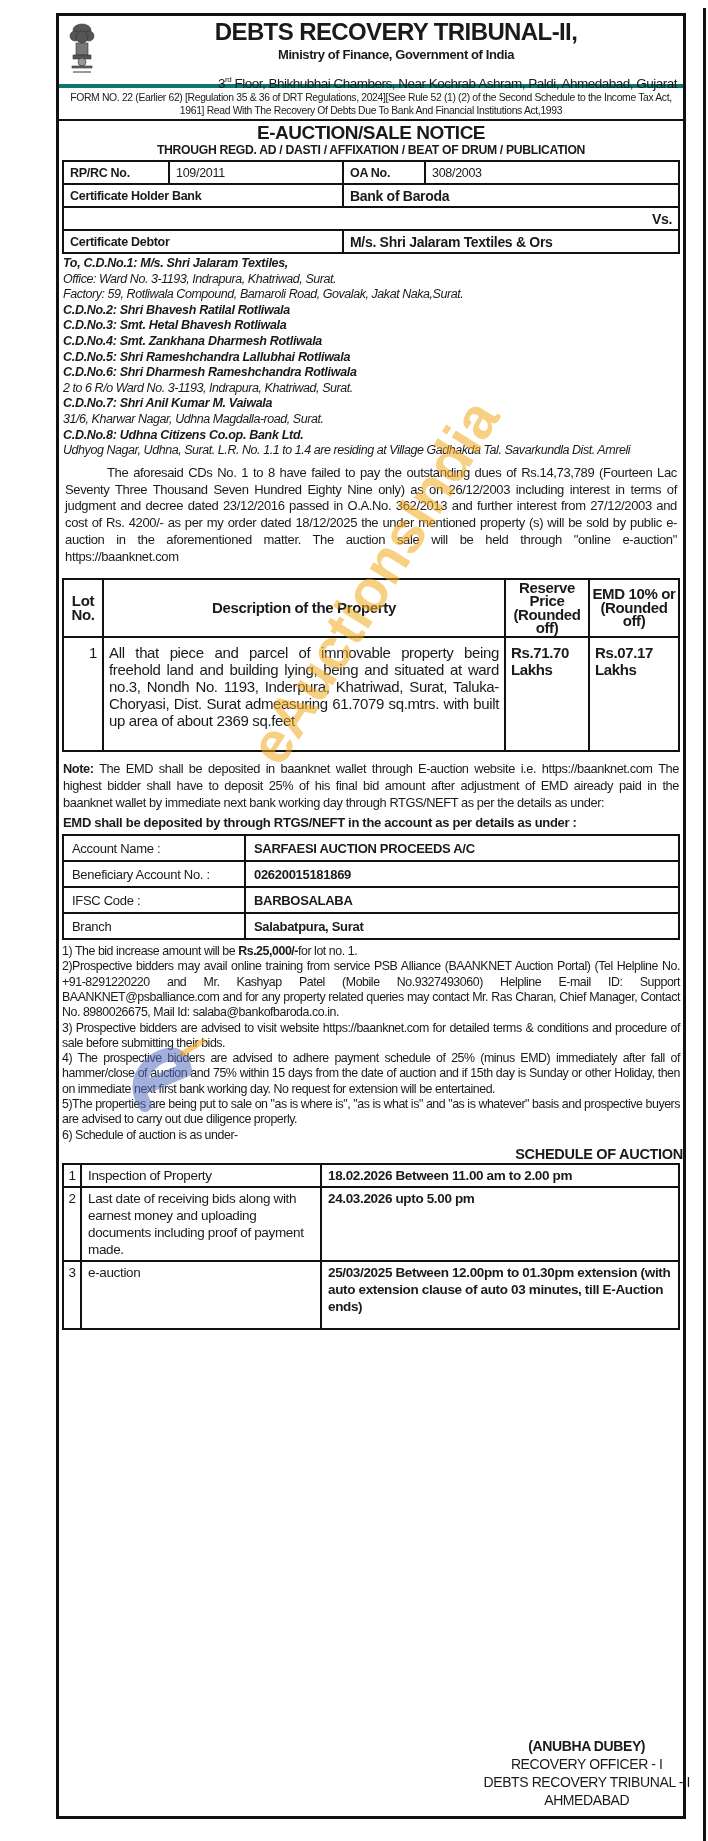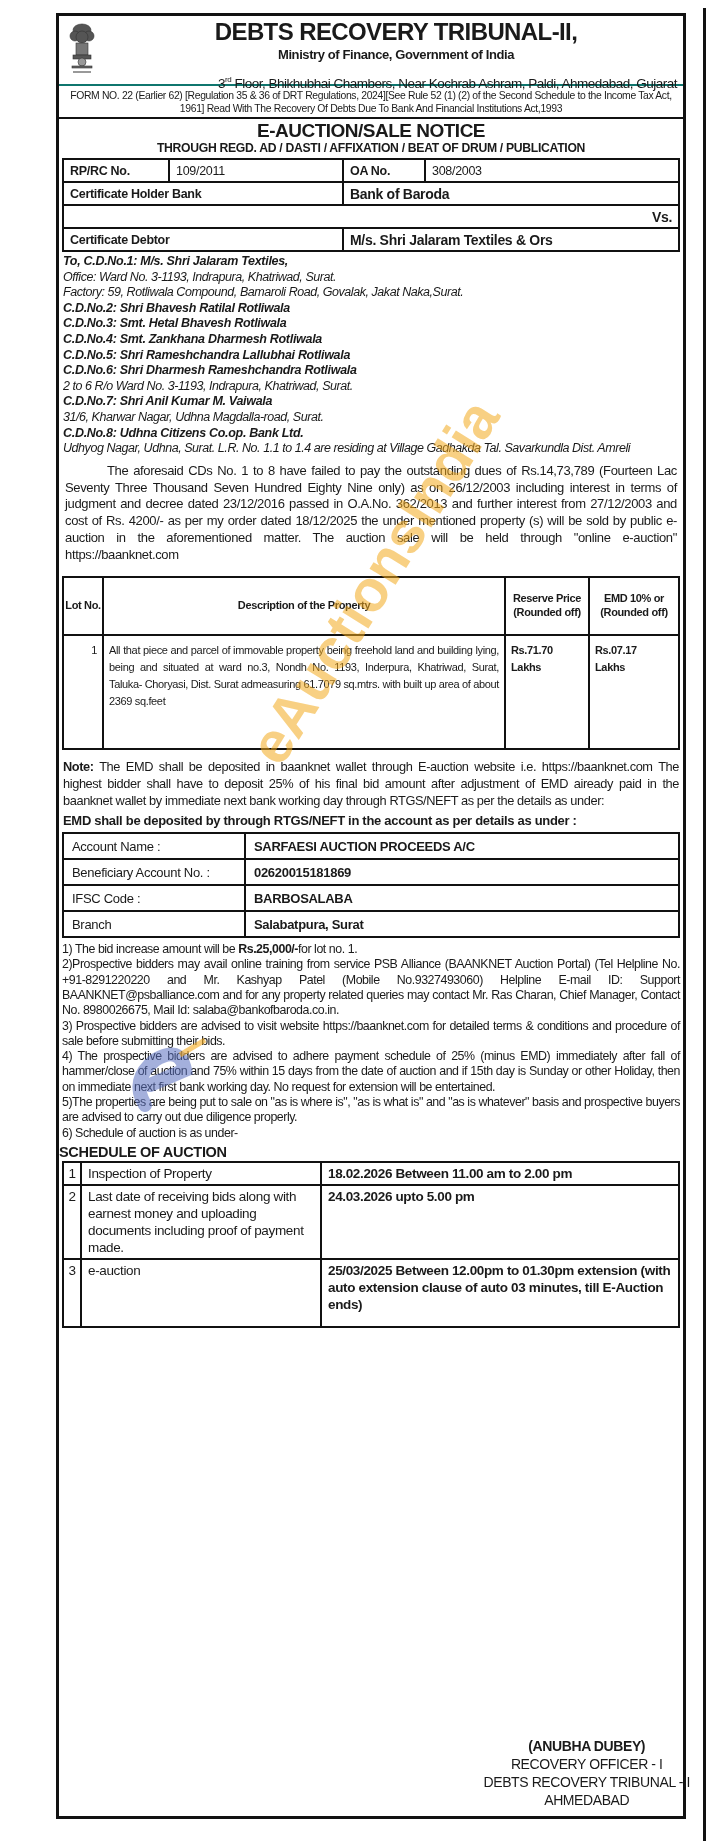--- a/index.html
+++ b/index.html
@@ -1,51 +1,51 @@
 <!DOCTYPE html>
 <html><head>
 <meta charset="utf-8">
 <style>
   html, body { margin: 0; padding: 0; background: #ffffff; }
   body { width: 708px; height: 1841px; position: relative; overflow: hidden; font-family: "Liberation Sans", sans-serif; color: #1a1a1a; }
   .edge-line { position: absolute; left: 703px; top: 8px; width: 3px; height: 1833px; background: #111; }
   .notice { position: absolute; left: 56px; top: 13px; width: 624px; height: 1800px; border: 3px solid #111; box-sizing: content-box; }
   
-  .hdr { position: relative; height: 68px; border-bottom: 2px solid #0f766e; }
+  .hdr { position: relative; height: 68px; border-bottom: 4px solid #0f766e; }
   .emblem { position: absolute; left: 8px; top: 6px; width: 30px; height: 54px; }
   .hdr-title { position: absolute; left: 0; right: 0; top: 2px; text-align: center; font-weight: bold; font-size: 24px; letter-spacing: -0.6px; padding-left: 50px; }
   .hdr-sub { position: absolute; left: 0; right: 0; top: 31px; text-align: center; font-weight: bold; font-size: 13px; letter-spacing: -0.4px; padding-left: 50px; }
   .hdr-addr { position: absolute; right: 6px; top: 59px; font-size: 13.5px; letter-spacing: -0.5px; }
   .hdr-addr sup { font-size: 8px; }
   .form { border-bottom: 2px solid #111; font-size: 10.4px; text-align: center; letter-spacing: -0.35px; line-height: 13px; padding: 3px 6px 2px; }
   .title { text-align: center; font-weight: bold; font-size: 19px; letter-spacing: -0.5px; line-height: 20px; margin-top: 2px; }
   .subtitle { text-align: center; font-weight: bold; font-size: 12.2px; letter-spacing: -0.3px; line-height: 15px; }
   table { border-collapse: collapse; }
   .case-tbl { width: 618px; margin: 2px 3px 0; font-size: 12.5px; }
   .case-tbl td { border: 2px solid #111; padding: 1px 6px; height: 19px; letter-spacing: -0.3px; }
   .b { font-weight: bold; }
   .big { font-size: 14px; }
   .center { text-align: right; }
   .parties { padding: 2px 4px 0; font-size: 12.5px; line-height: 15.6px; letter-spacing: -0.45px; font-style: italic; }
   .parties .b { letter-spacing: -0.3px; }
   .justify { text-align: justify; }
   .para { padding: 6px 6px 0; font-size: 13px; line-height: 16.8px; letter-spacing: -0.35px; text-align: justify; text-indent: 42px; }
-  .lot-tbl { width: 618px; margin: 12px 3px 0; font-size: 11px; }
+  .lot-tbl { width: 618px; margin: 12px 3px 0; font-size: 15px; }
   .lot-tbl th, .lot-tbl td { border: 2px solid #111; vertical-align: top; letter-spacing: -0.35px; }
   .lot-tbl th { font-weight: bold; text-align: center; vertical-align: middle; line-height: 13.5px; height: 54px; }
   .lot-tbl td { line-height: 17px; padding: 6px 5px 6px; }
   .desc { text-align: justify; }
   .note { padding: 8px 4px 0; font-size: 12.8px; line-height: 17.2px; text-align: justify; letter-spacing: -0.4px; }
   .emd-head { padding: 4px 4px 0; font-size: 13px; font-weight: bold; letter-spacing: -0.3px; }
   .acct-tbl { width: 618px; margin: 4px 3px 0; font-size: 13px; }
   .acct-tbl td { border: 2px solid #111; height: 24px; padding: 0 8px; letter-spacing: -0.3px; }
   .acct-tbl td.k { width: 164px; margin-left: 26px; }
   .terms { padding: 4px 3px 0; font-size: 12.4px; line-height: 15.3px; letter-spacing: -0.45px; text-align: justify; }
   .terms p { margin: 0; }
-  .sched-title { text-align: left; font-weight: bold; font-size: 14.5px; letter-spacing: -0.3px; margin-top: 2px; line-height: 18px; }
+  .sched-title { text-align: right; font-weight: bold; font-size: 14.5px; letter-spacing: -0.3px; margin-top: 2px; line-height: 18px; padding-left: 44px; }
   .sched-tbl { width: 618px; margin: 0 3px 0; font-size: 13.5px; }
   .sched-tbl td { border: 2px solid #111; vertical-align: top; padding: 2px 6px; line-height: 17px; letter-spacing: -0.35px; }
   .sched-tbl td.n { width: 8px; padding: 2px 4px; text-align: center; }
   .sched-tbl td.ev { width: 226px; }
   .sign { position: absolute; right: 18px; top: 1737px; text-align: center; font-size: 14px; line-height: 18px; letter-spacing: -0.4px; }
   .sign .b { font-size: 14px; }
   .watermark { position: absolute; left: 235px; top: 740px; transform: rotate(-58deg); transform-origin: left top; font-family: "Liberation Sans", sans-serif; font-size: 58px; font-weight: bold; color: rgba(243,170,30,0.55); pointer-events: none; white-space: nowrap; }
   .wm-logo { position: absolute; left: 125px; top: 1035px; width: 90px; height: 90px; pointer-events: none; }
 </style>
 </head>

